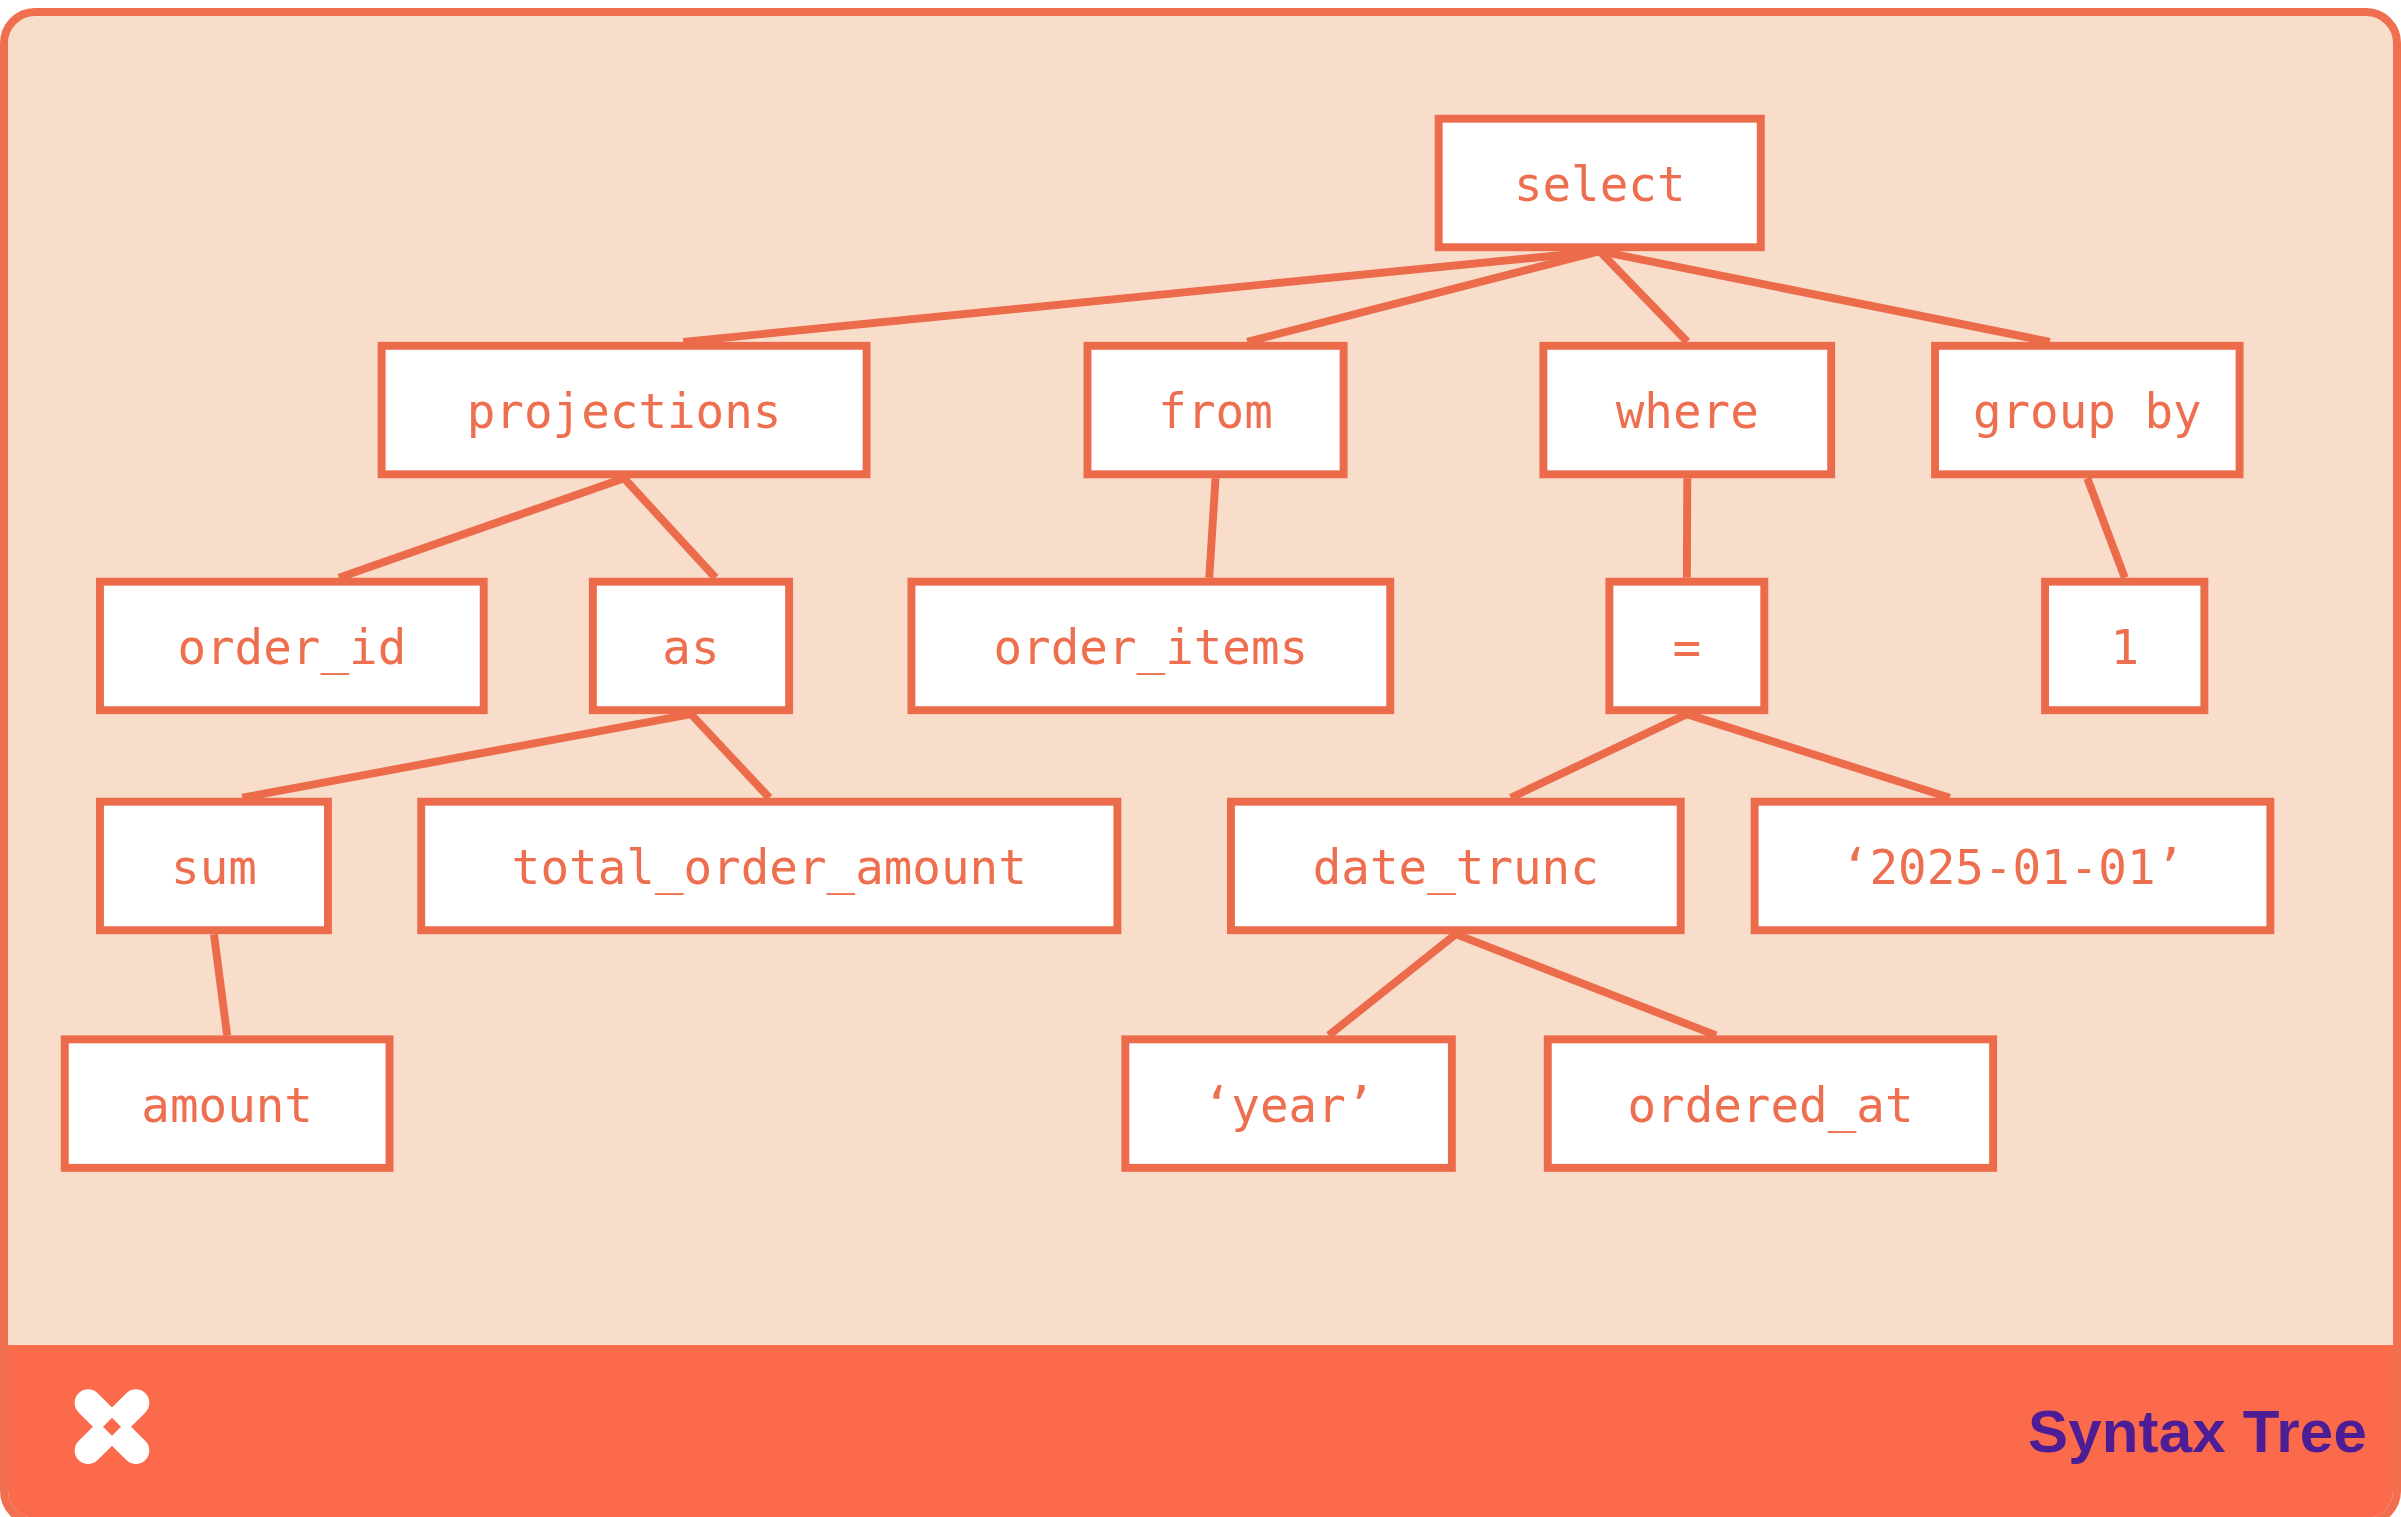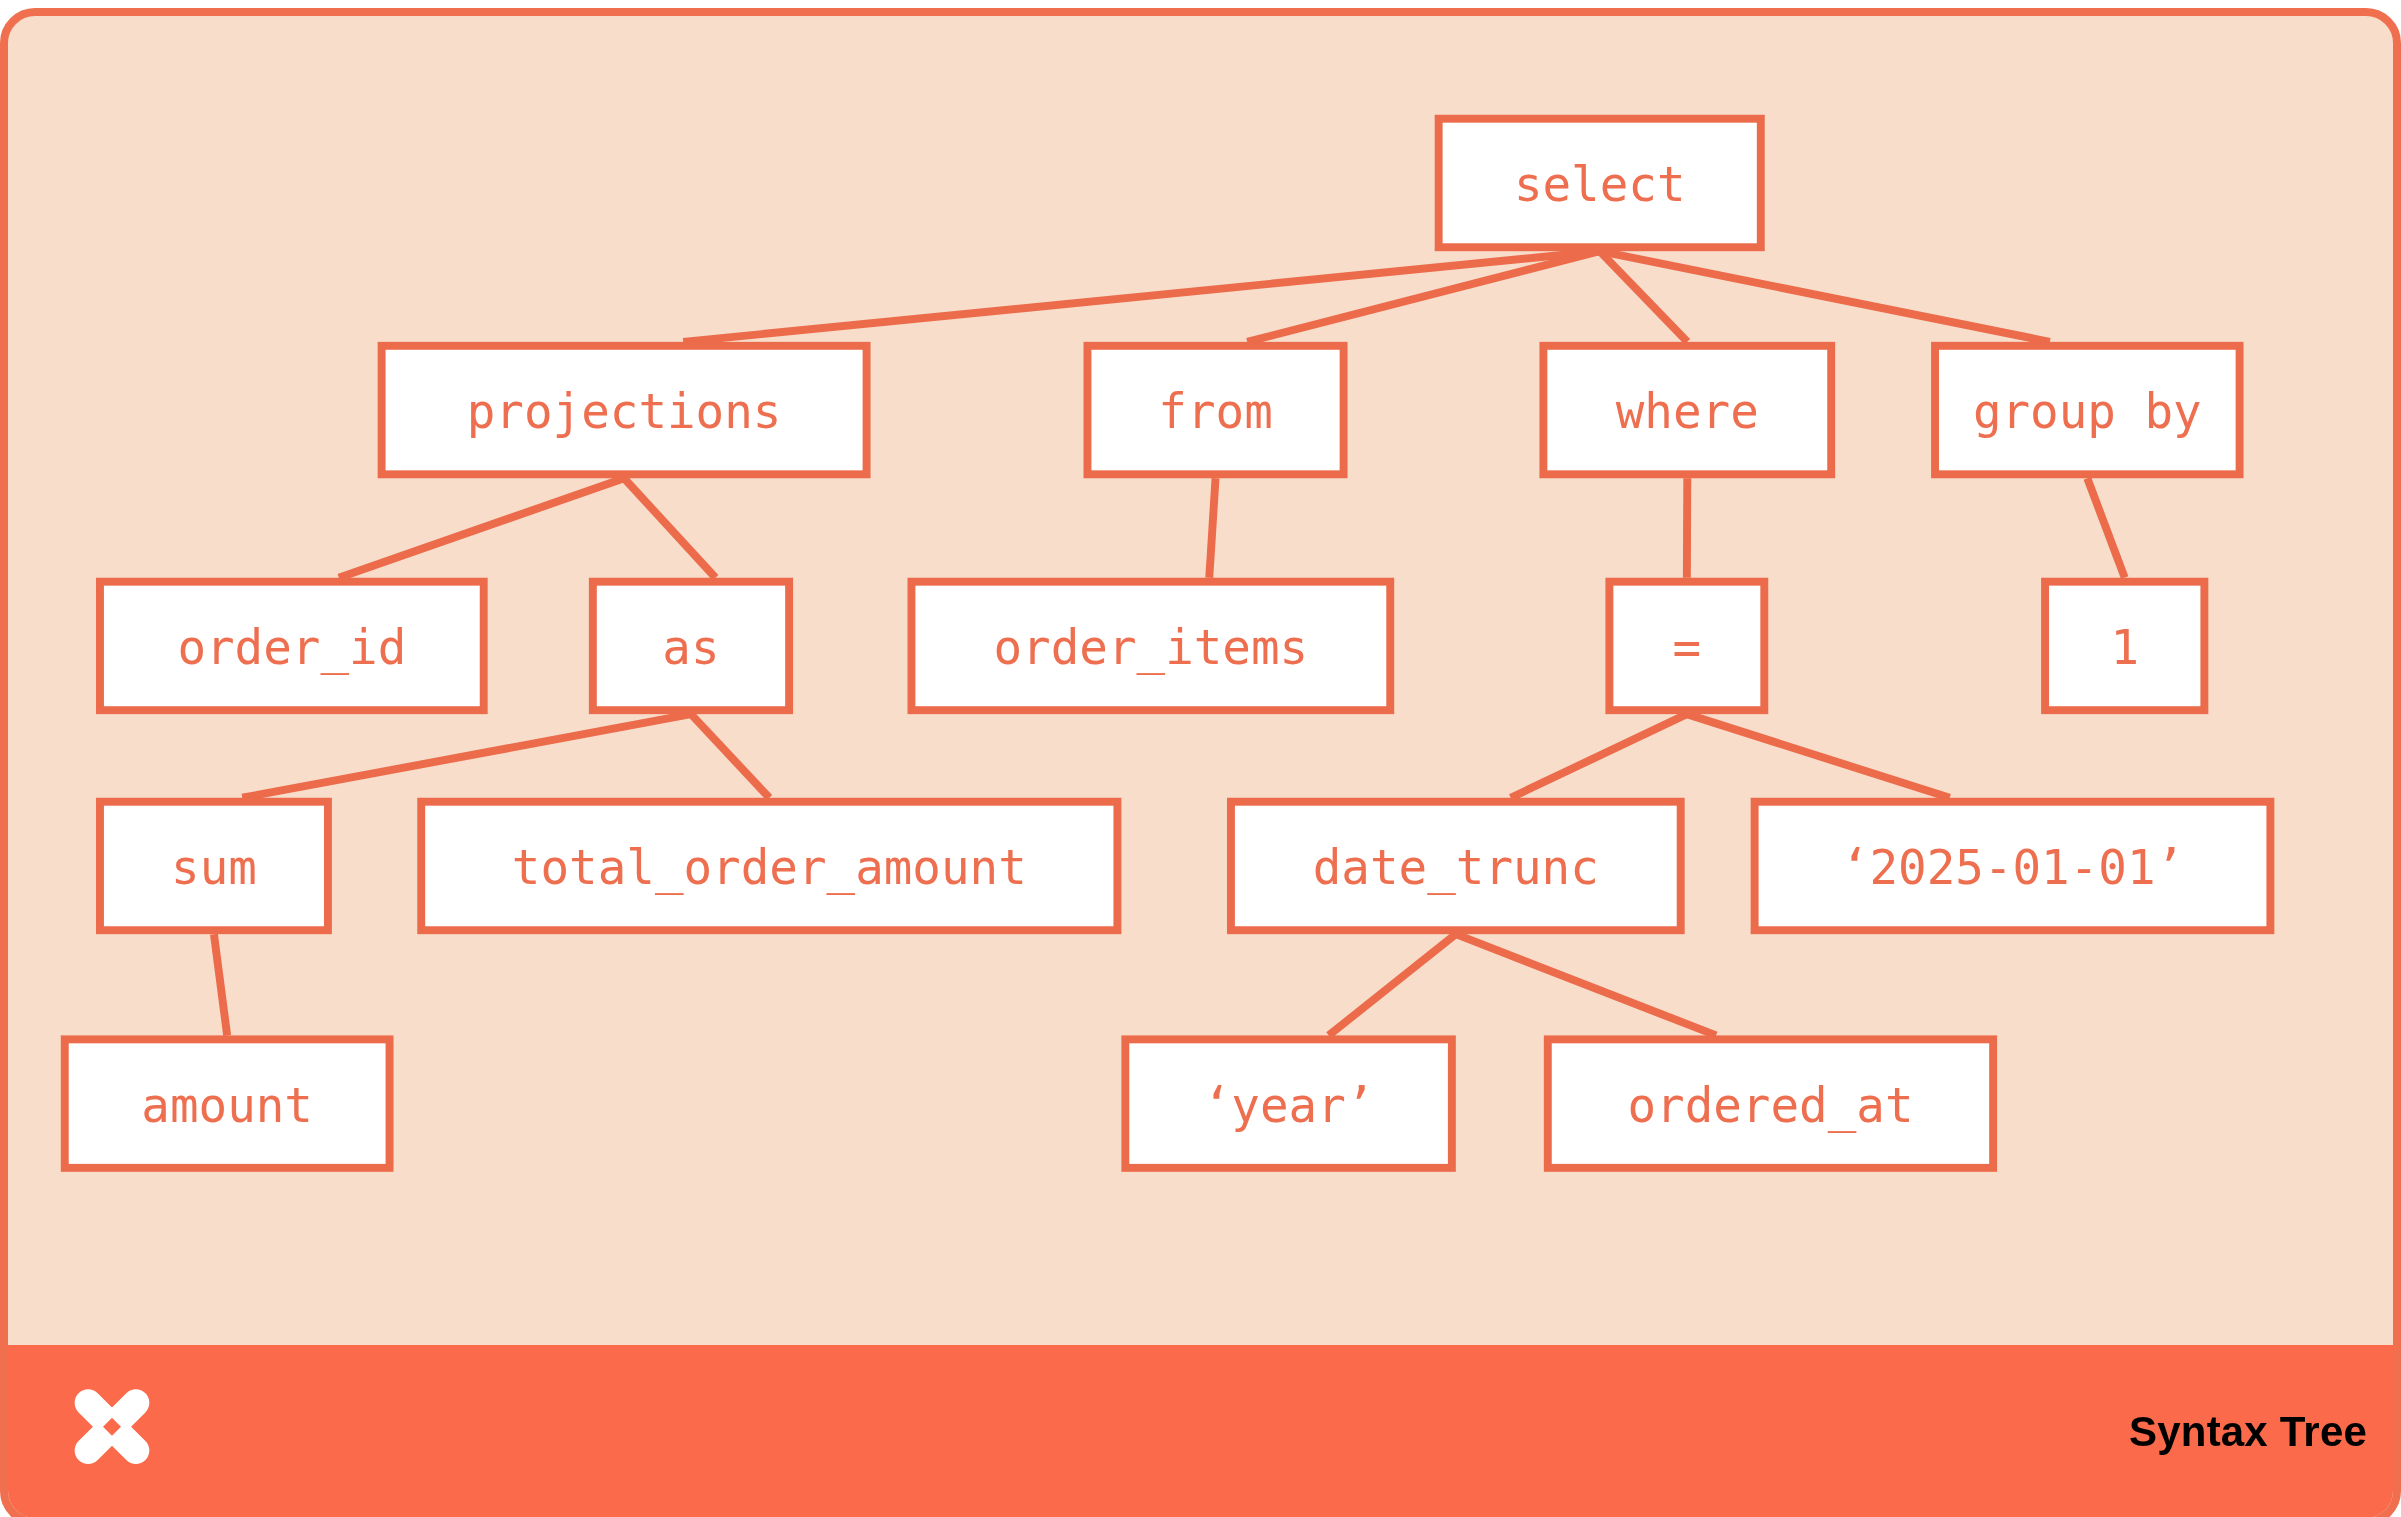--- a/index.html
+++ b/index.html
@@ -52,23 +52,23 @@
     justify-content: space-between;
     box-sizing: border-box;
     padding: 0 42px 0 51px;
   }
   #footer-logo {
     display: block;
     width: 106px;
     height: 106px;
   }
   #footer-title {
-    color: #000000;
+    color: #4c1d95;
     font-family: "Liberation Sans", sans-serif;
-    font-size: 42px;
+    font-size: 60px;
     font-weight: bold;
     letter-spacing: 0.2px;
     white-space: nowrap;
   }
   .node-rect {
     fill: #FFFFFF;
     stroke: #EC6B4B;
     stroke-width: 9;
   }
   .node-label {

